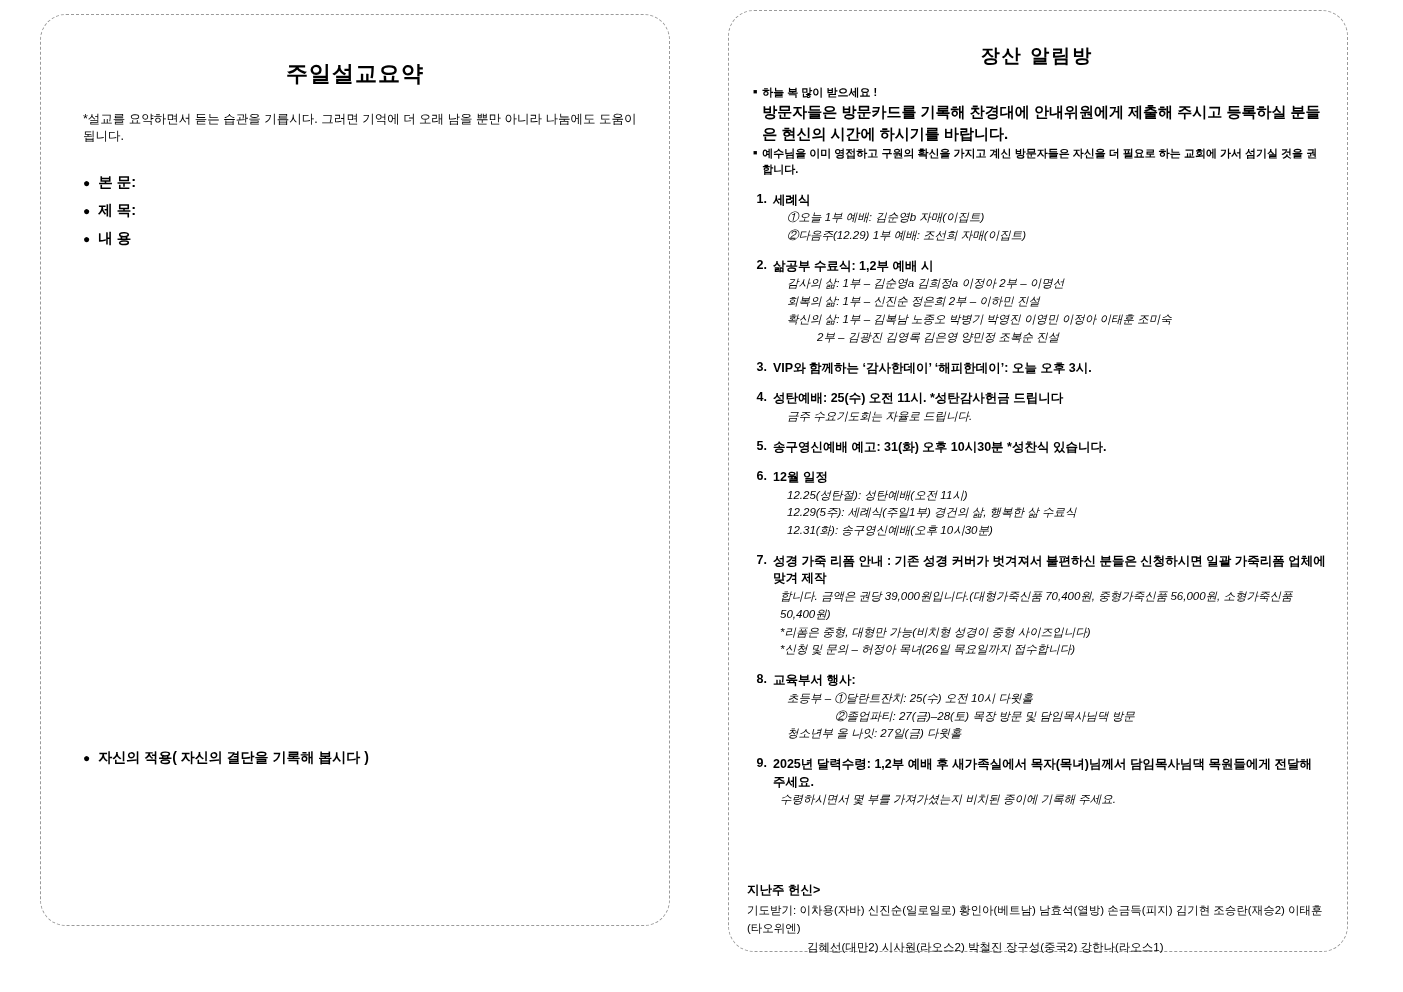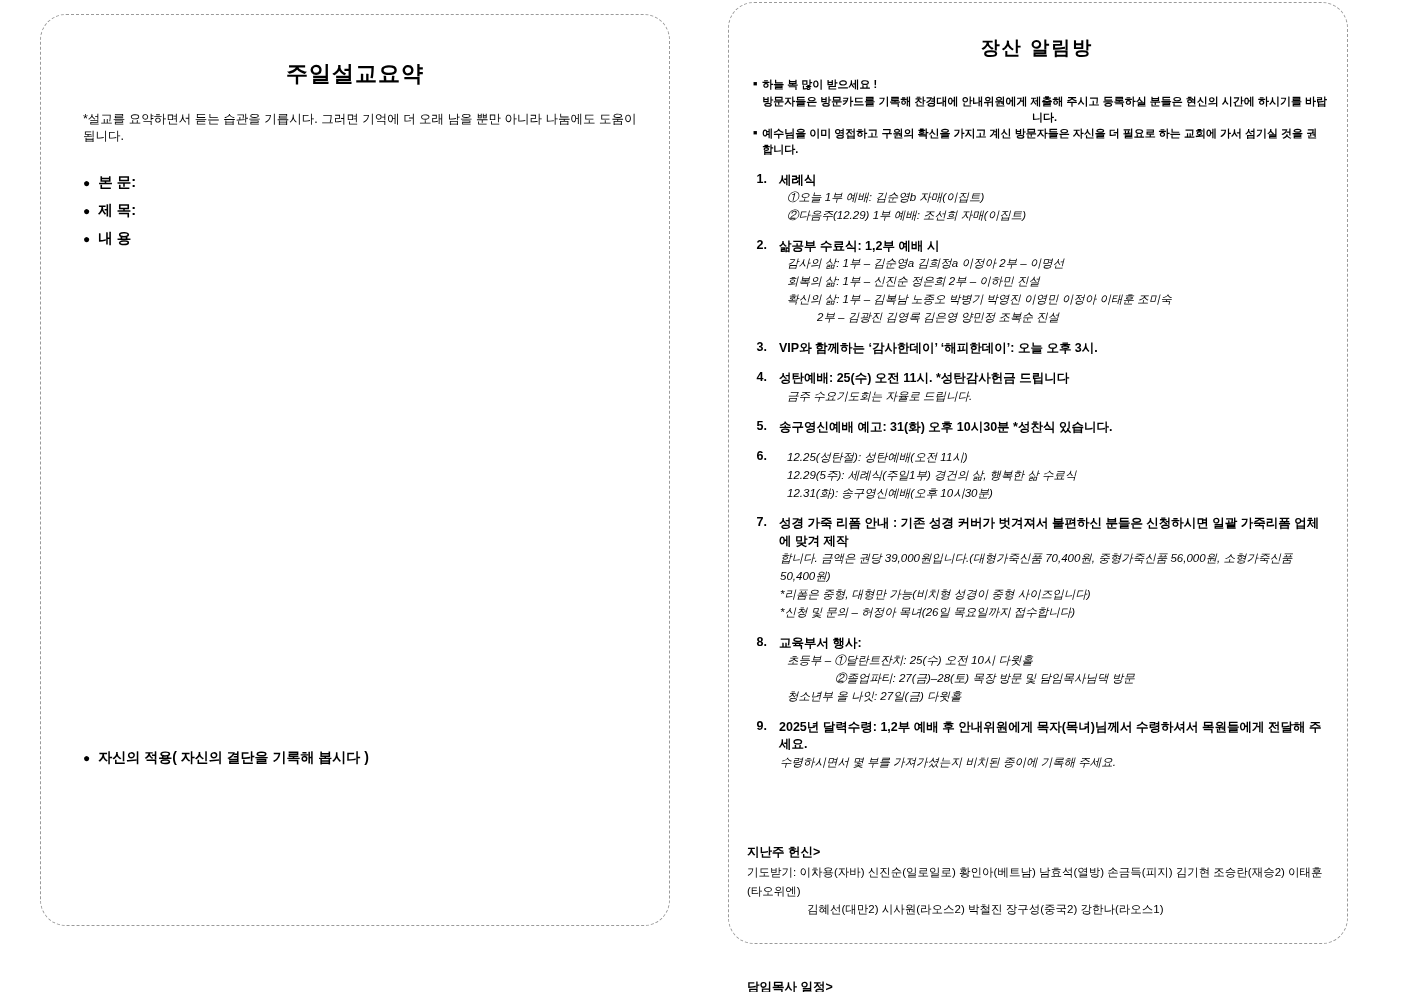--- a/index.html
+++ b/index.html
@@ -69,21 +69,21 @@
     font-size: 14px;
     font-weight: bold;
     margin-left: 12px;
     display: flex;
     align-items: baseline;
     gap: 8px;
   }
   
   #right-panel {
     left: 728px;
-    top: 2px;
+    top: 10px;
     width: 620px;
     height: 942px;
     padding: 16px 20px 10px 18px;
   }
   .right-title {
     text-align: center;
     font-size: 19px;
     font-weight: bold;
     letter-spacing: 2px;
     margin-top: 16px;
@@ -101,24 +101,23 @@
   }
   .notice-sq {
     font-size: 7px;
     line-height: 1.9;
     margin-right: 5px;
   }
   .notice-text-wrap {
     flex: 1;
   }
   .notice-sub {
-    font-size: 11px;
+    font-size: 15px;
     font-weight: bold;
     line-height: 1.5;
-    text-align: center;
   }
   .items {
     margin-top: 14px;
   }
   .item {
     display: flex;
     flex-direction: row;
     margin-bottom: 13px;
   }
   .item-num {
@@ -130,21 +129,20 @@
     padding-right: 6px;
     box-sizing: border-box;
   }
   .item-body {
     flex: 1;
   }
   .item-head {
     font-size: 12.5px;
     font-weight: bold;
     line-height: 1.4;
-    margin-left: 6px;
   }
   .item-line {
     font-size: 11.5px;
     line-height: 1.55;
     padding-left: 14px;
     font-style: italic;
   }
   .item-line.indent2 {
     padding-left: 44px;
   }
@@ -273,20 +271,21 @@
       <div class="item">
         <div class="item-num">5.</div>
         <div class="item-body">
           <div class="item-head">송구영신예배 예고: 31(화) 오후 10시30분  *성찬식 있습니다.</div>
         </div>
       </div>
 
       <div class="item">
         <div class="item-num">6.</div>
         <div class="item-body">
+          <div class="item-head">12월 일정</div>
           <div class="item-line">12.25(성탄절): 성탄예배(오전 11시)</div>
           <div class="item-line">12.29(5주): 세례식(주일1부) 경건의 삶, 행복한 삶 수료식</div>
           <div class="item-line">12.31(화): 송구영신예배(오후 10시30분)</div>
         </div>
       </div>
 
       <div class="item">
         <div class="item-num">7.</div>
         <div class="item-body">
           <div class="item-head">성경 가죽 리폼 안내 : 기존 성경 커버가 벗겨져서 불편하신 분들은 신청하시면 일괄 가죽리폼 업체에 맞겨 제작</div>
@@ -302,21 +301,21 @@
           <div class="item-head">교육부서 행사:</div>
           <div class="item-line">초등부 – ①달란트잔치: 25(수) 오전 10시 다윗홀</div>
           <div class="item-line indent3">②졸업파티: 27(금)–28(토) 목장 방문 및 담임목사님댁 방문</div>
           <div class="item-line">청소년부 올 나잇: 27일(금) 다윗홀</div>
         </div>
       </div>
 
       <div class="item">
         <div class="item-num">9.</div>
         <div class="item-body">
-          <div class="item-head">2025년 달력수령: 1,2부 예배 후 안내위원에게 목자(목녀)님께서 수령하셔서 목원들에게 전달해 주세요.</div>
+          <div class="item-head">2025년 달력수령: 1,2부 예배 후 새가족실에서 목자(목녀)님께서 담임목사님댁 목원들에게 전달해 주세요.</div>
           <div class="item-line noindent">수령하시면서 몇 부를 가져가셨는지 비치된 종이에 기록해 주세요.</div>
         </div>
       </div>
 
 
     </div>
 
     <div class="section-gap"></div>
 
     <div>

